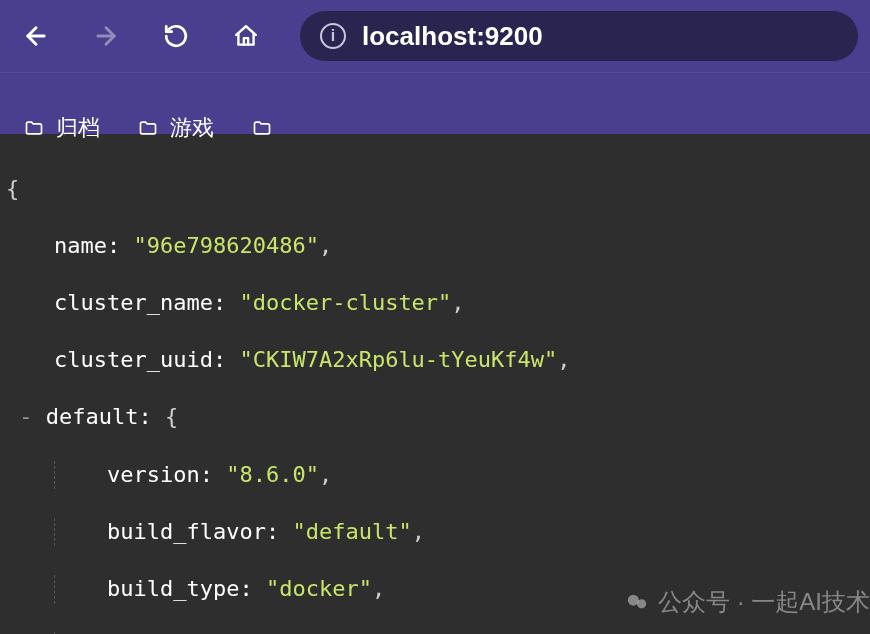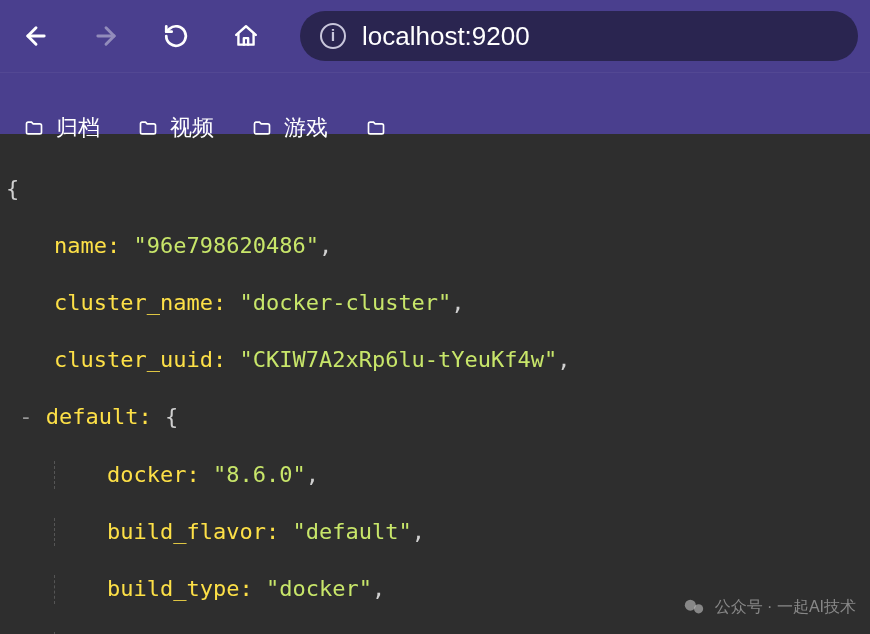--- a/index.html
+++ b/index.html
@@ -47,21 +47,21 @@
       align-items: center;
       justify-content: center;
       color: #c8c6db;
       font-size: 16px;
       font-weight: bold;
       margin-right: 16px;
     }
     .url-text {
       color: #fff;
       font-size: 26px;
-      font-weight: 400;
+      font-weight: 700;
     }
     .bookmarks {
       background: #4a3f8e;
       height: 62px;
       display: flex;
       align-items: center;
       padding: 0 22px;
       gap: 36px;
       border-top: 1px solid rgba(255,255,255,0.05);
     }
@@ -80,34 +80,34 @@
     }
     .json-viewer {
       padding: 12px 0 0 6px;
       font-family: 'Menlo', 'Monaco', 'Consolas', monospace;
       font-size: 22px;
       line-height: 1.3;
       color: #d0d0d0;
       background: #2e2e2e;
       white-space: pre;
     }
-    .key { color: #fde047; }
+    .key { color: #ffffff; }
     .string { color: #c8e66a; }
     .punct { color: #d0d0d0; }
     .collapse { color: #999; }
     .brace { color: #d0d0d0; }
     .indent1 { padding-left: 48px; display: inline-block; }
     .line { display: block; }
     .guide { border-left: 1px dashed #555; margin-left: 48px; padding-left: 52px; display: inline-block; }
     .watermark {
       position: absolute;
-      right: 14px;
+      right: 0;
       bottom: 16px;
       color: rgba(210,210,210,0.55);
-      font-size: 16px;
+      font-size: 24px;
       display: flex;
       align-items: center;
       gap: 8px;
     }
   </style>
 </head>
 <body>
 
 <div class="toolbar">
   <div class="nav-btn">
@@ -145,42 +145,36 @@
   <div class="bookmark">
     <svg class="folder-icon" viewBox="0 0 24 24" fill="none" stroke="#fff" stroke-width="2">
         <path d="M3 7a2 2 0 0 1 2-2h4l2 2h8a2 2 0 0 1 2 2v8a2 2 0 0 1-2 2H5a2 2 0 0 1-2-2V7z"></path>
       </svg>
     <span>归档</span>
   </div>
   <div class="bookmark">
     <svg class="folder-icon" viewBox="0 0 24 24" fill="none" stroke="#fff" stroke-width="2">
         <path d="M3 7a2 2 0 0 1 2-2h4l2 2h8a2 2 0 0 1 2 2v8a2 2 0 0 1-2 2H5a2 2 0 0 1-2-2V7z"></path>
       </svg>
-    <span>视频</span>
-  </div>
-  <div class="bookmark">
-    <svg class="folder-icon" viewBox="0 0 24 24" fill="none" stroke="#fff" stroke-width="2">
-        <path d="M3 7a2 2 0 0 1 2-2h4l2 2h8a2 2 0 0 1 2 2v8a2 2 0 0 1-2 2H5a2 2 0 0 1-2-2V7z"></path>
-      </svg>
     <span>游戏</span>
   </div>
   <div class="bookmark">
     <svg class="folder-icon" viewBox="0 0 24 24" fill="none" stroke="#fff" stroke-width="2">
         <path d="M3 7a2 2 0 0 1 2-2h4l2 2h8a2 2 0 0 1 2 2v8a2 2 0 0 1-2 2H5a2 2 0 0 1-2-2V7z"></path>
       </svg>
   </div>
 </div>
 
 <div class="json-viewer">
 <span class="line"><span class="brace">{</span></span>
 <span class="line"><span class="indent1"><span class="key">name:</span> <span class="string">"96e798620486"</span><span class="punct">,</span></span></span>
 <span class="line"><span class="indent1"><span class="key">cluster_name:</span> <span class="string">"docker-cluster"</span><span class="punct">,</span></span></span>
 <span class="line"><span class="indent1"><span class="key">cluster_uuid:</span> <span class="string">"CKIW7A2xRp6lu-tYeuKf4w"</span><span class="punct">,</span></span></span>
 <span class="line"> <span class="collapse">-</span> <span class="key">default:</span> <span class="brace">{</span></span>
-<span class="line"><span class="guide"><span class="key">docker:</span> <span class="string">"8.6.0"</span><span class="punct">,</span></span></span>
+<span class="line"><span class="guide"><span class="key">version:</span> <span class="string">"8.6.0"</span><span class="punct">,</span></span></span>
 <span class="line"><span class="guide"><span class="key">build_flavor:</span> <span class="string">"default"</span><span class="punct">,</span></span></span>
 <span class="line"><span class="guide"><span class="key">build_type:</span> <span class="string">"docker"</span><span class="punct">,</span></span></span>
 <span class="line"><span class="guide"><span class="key">build_hash:</span> <span class="string">"f67ef2df40237445caa70e2fef79471cc608d70d"</span><span class="punct">,</span></span></span>
 
 
 
 
 
 
 

